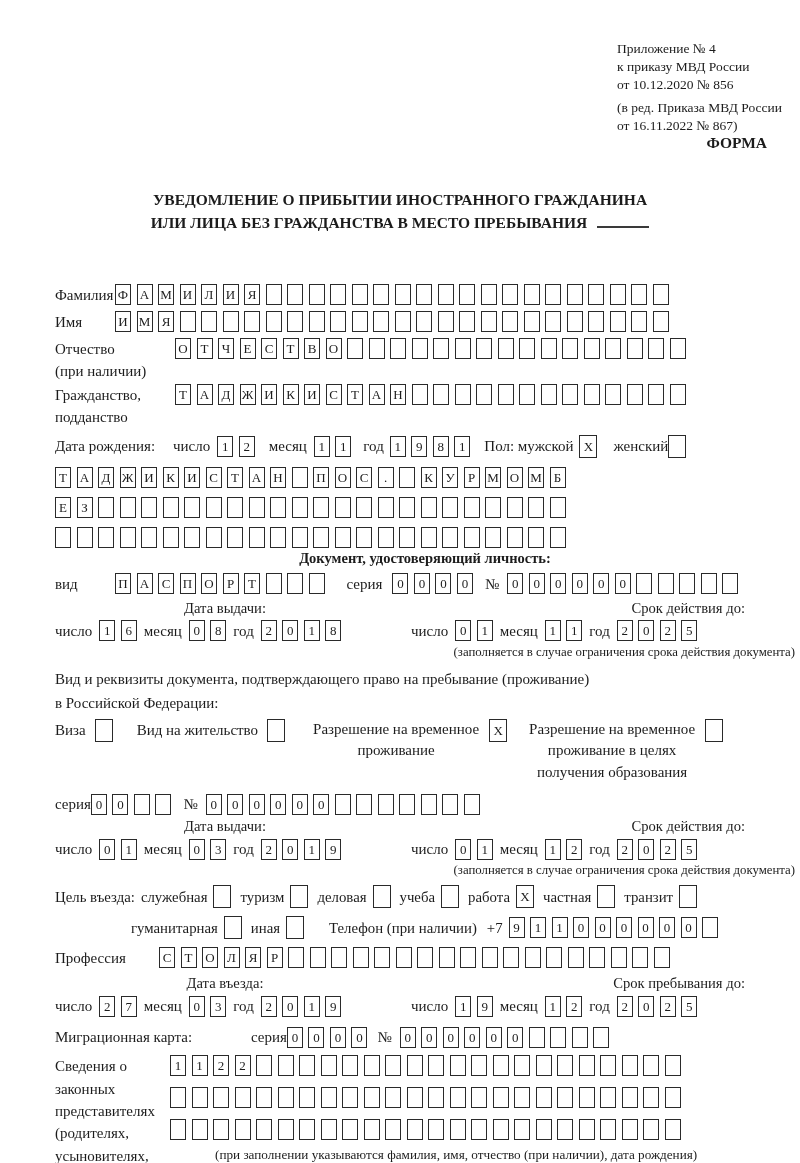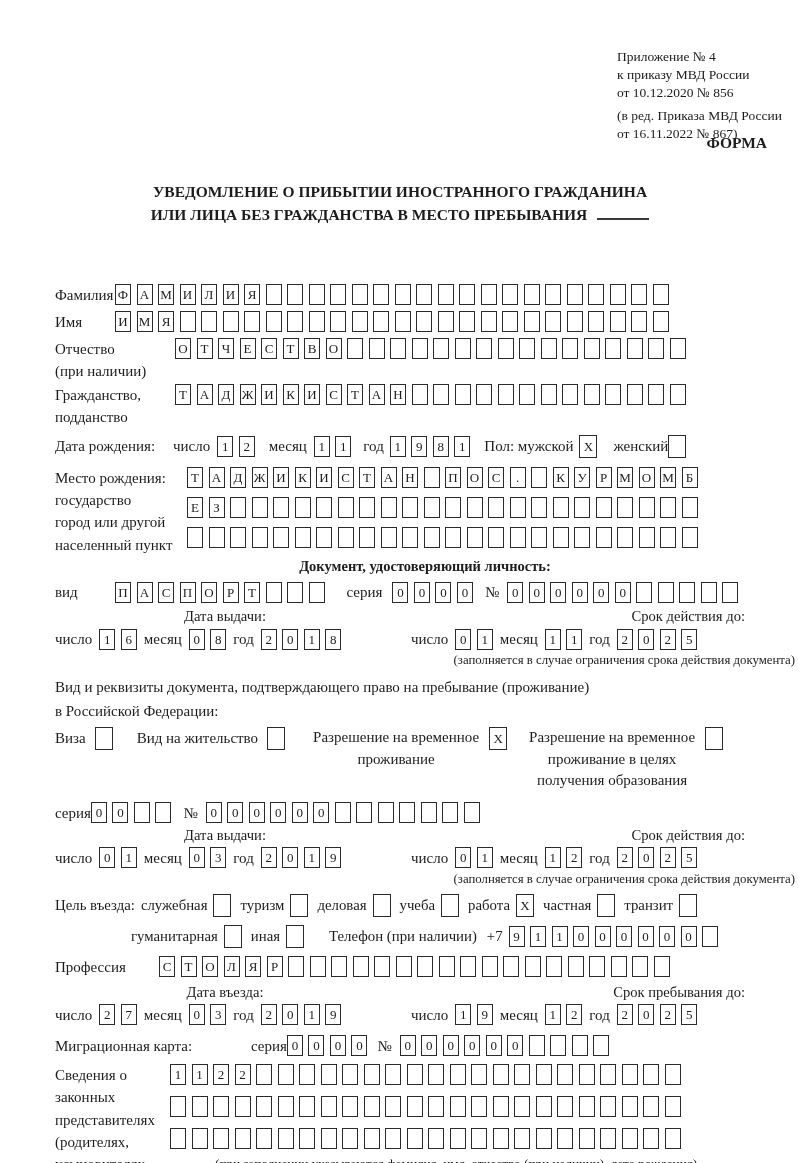--- a/index.html
+++ b/index.html
@@ -5,26 +5,26 @@
   * { margin:0; padding:0; box-sizing:border-box; }
   html,body { background:#ffffff; }
   body {
     width:800px; height:1163px;
     font-family:"Liberation Serif","DejaVu Serif",serif;
     color:#1c1c1c;
   }
   .page { position:relative; width:800px; height:1163px; overflow:hidden; background:#fff; }
 
   
-  .annex { position:absolute; left:617px; top:48px; font-size:13.5px; line-height:1.34; }
+  .annex { position:absolute; left:617px; top:40px; font-size:13.5px; line-height:1.34; }
   .annex .gap { margin-top:5px; }
   .forma { position:absolute; top:134px; right:33px; font-weight:bold; font-size:15.5px; }
 
   
-  .title { position:absolute; top:180px; left:40px; width:720px; text-align:center;
+  .title { position:absolute; top:188px; left:40px; width:720px; text-align:center;
            font-weight:bold; font-size:15.5px; line-height:23px; }
   .blank-line { display:inline-block; width:52px; height:15px; border-bottom:2px solid #3a3a3a; margin-left:10px; }
 
   .sec1 { position:absolute; top:247px; left:63px; font-weight:bold; font-size:14.5px; white-space:nowrap; }
 
   
   .fbody { position:absolute; top:284px; left:55px; width:740px; font-size:15px; }
 
   .row { display:flex; align-items:flex-start; margin-bottom:5px; }
   .lbl { font-size:15px; line-height:22px; flex:none; white-space:nowrap; }
@@ -241,26 +241,20 @@
       <span class="cells chk">
           <span class="cell">X</span>
         </span>
       <span class="lbl ml16 mr10">женский</span>
       <span class="cells chk">
           <span class="cell"></span>
         </span>
     </div>
 
     <div class="row" style="margin-bottom:2px">
-      <span class="labelcol w132">
-        <span class="lbl">Место рождения:</span>
-        <span class="lbl">государство</span>
-        <span class="lbl">город или другой</span>
-        <span class="lbl">населенный пункт</span>
-      </span>
       <span class="boxcol">
         <span class="cells mb9">
             <span class="cell">Т</span>
             <span class="cell">А</span>
             <span class="cell">Д</span>
             <span class="cell">Ж</span>
             <span class="cell">И</span>
             <span class="cell">К</span>
             <span class="cell">И</span>
             <span class="cell">С</span>

